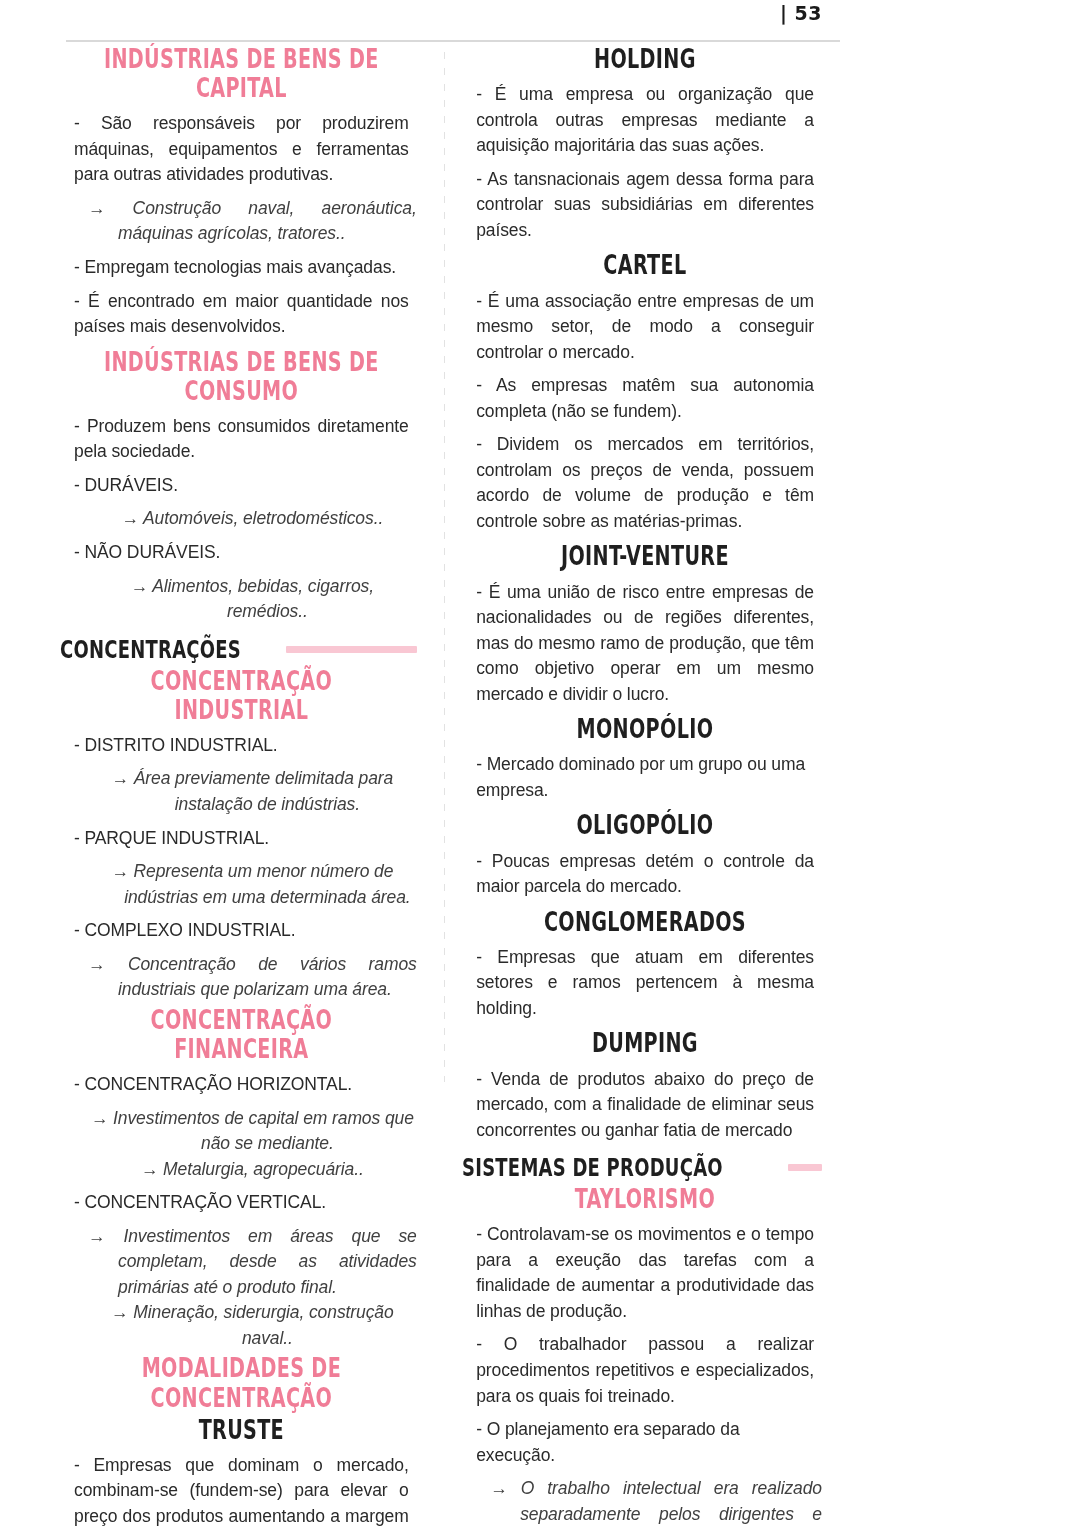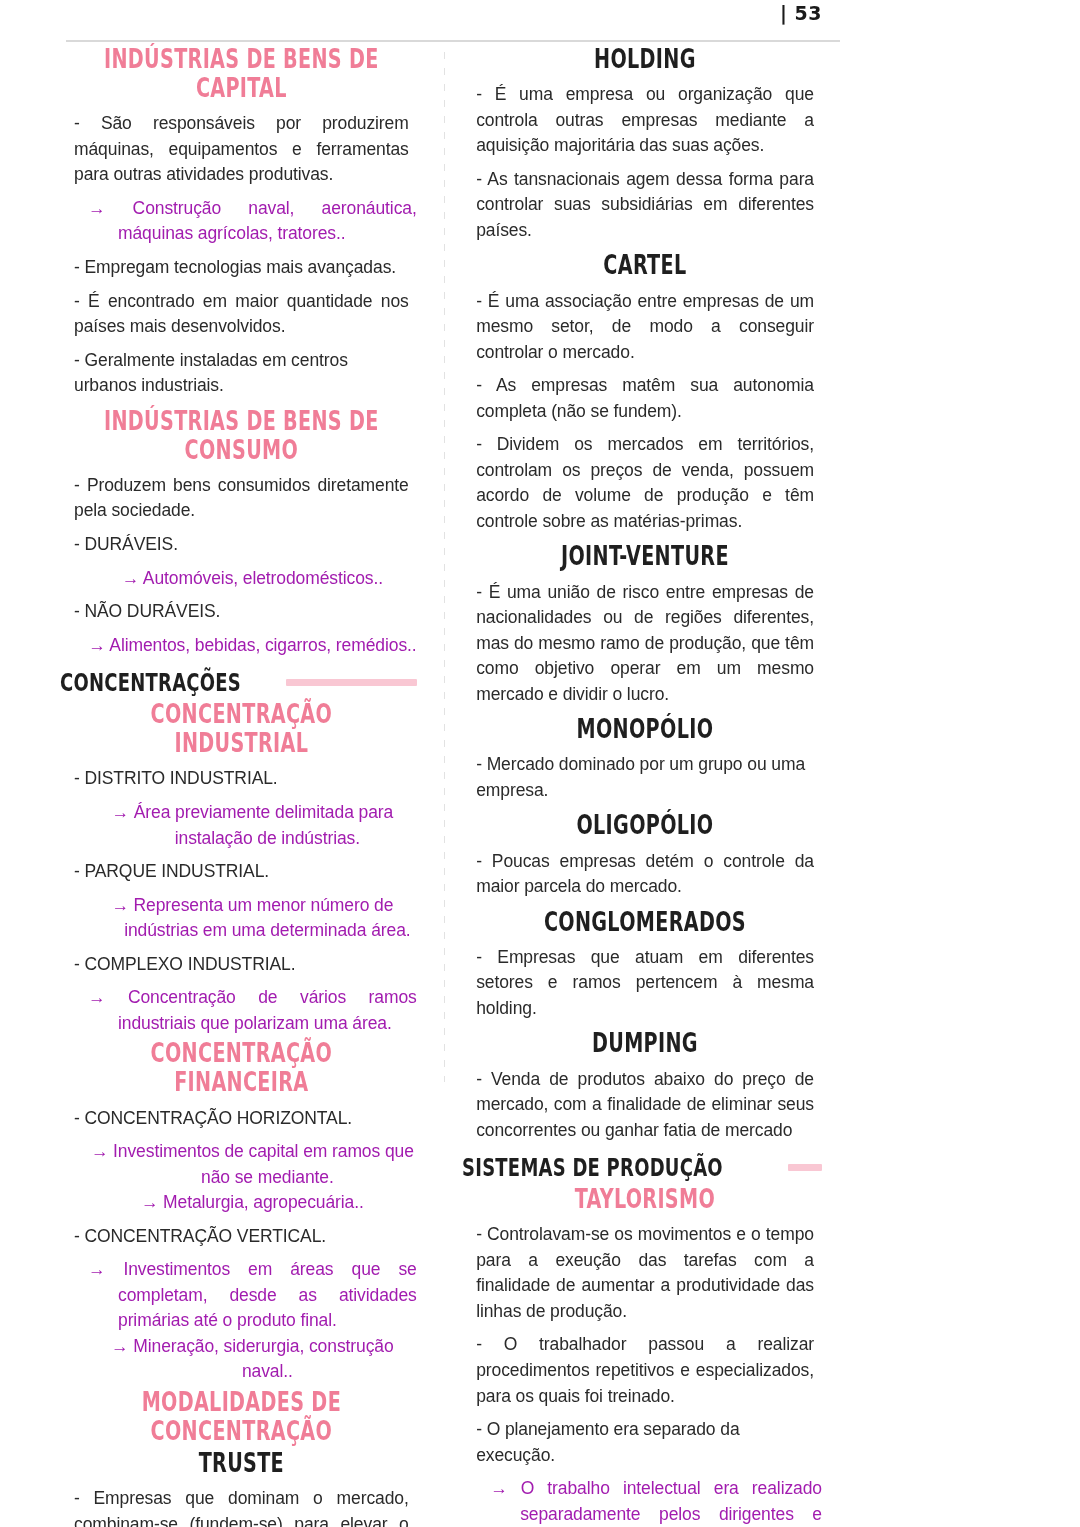--- a/index.html
+++ b/index.html
@@ -123,46 +123,46 @@
     text-justify: inter-word;
     letter-spacing: -0.1px;
   }
   p.body.noj { text-align: left; }
 
   p.sub {
     margin: 0 0 0 52px;
     font-family: "Liberation Sans", sans-serif;
     font-size: 17.5px;
     line-height: 1.46;
-    color: #a21caf;
+    color: #404040;
     text-align: justify;
     text-justify: inter-word;
     text-indent: -30px;
     letter-spacing: -0.1px;
+    font-style: italic;
   }
   p.sub.noj { text-align: center; }
 </style>
 </head>
 <body>
 
 <div class="page">
 
   <div class="header">
     <div class="page-folio">| 53</div>
     <div class="header-rule"></div>
   </div>
 
   <div class="columns">
     <div class="col col-left" id="col-left">
         <div class="h-pink">INDÚSTRIAS DE BENS DE CAPITAL</div>
         <p class="body">- São responsáveis por produzirem máquinas, equipamentos e ferramentas para outras atividades produtivas.</p>
         <p class="sub">→ Construção naval, aeronáutica, máquinas agrícolas, tratores..</p>
         <p class="body noj">- Empregam tecnologias mais avançadas.</p>
         <p class="body">- É encontrado em maior quantidade nos países mais desenvolvidos.</p>
-        <p class="body noj">- Geralmente instaladas em centros urbanos industriais.</p>
         <div class="h-pink">INDÚSTRIAS DE BENS DE CONSUMO</div>
         <p class="body">- Produzem bens consumidos diretamente pela sociedade.</p>
         <p class="body noj">- DURÁVEIS.</p>
         <p class="sub noj">→  Automóveis, eletrodomésticos..</p>
         <p class="body noj">- NÃO DURÁVEIS.</p>
         <p class="sub noj">→  Alimentos, bebidas, cigarros, remédios..</p>
         <div class="section-head">
           <span class="sh-text sh-left">CONCENTRAÇÕES</span>
           <span class="sh-rule"></span>
         </div>

